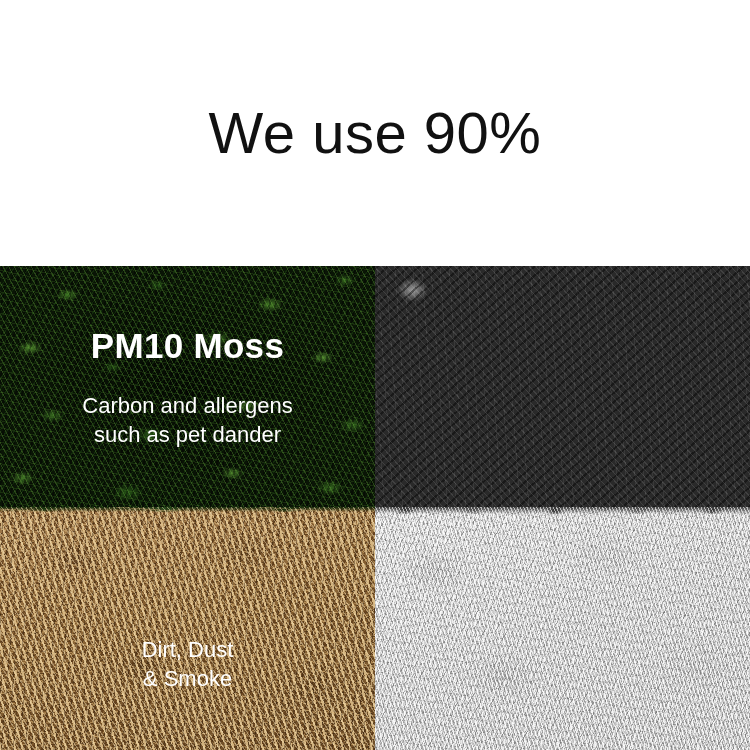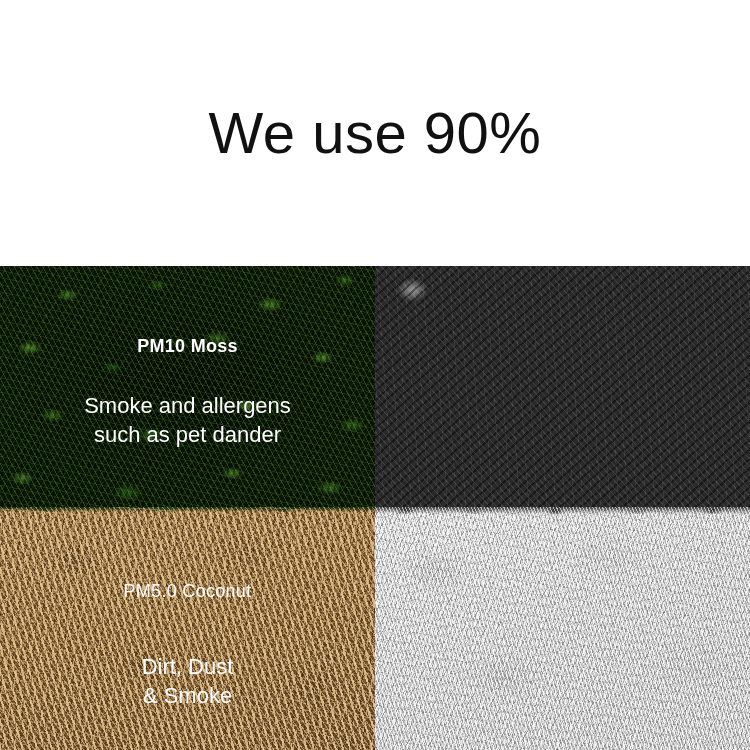--- a/index.html
+++ b/index.html
@@ -40,21 +40,21 @@
   }
   .tex{position:absolute;inset:0;}
   .cell .txtwrap{
     position:relative;z-index:4;
     display:flex;flex-direction:column;align-items:center;
     width:100%;
     text-align:center;
   }
   .cell .ctitle{
     color:#ffffff;
-    font-size:18px;
+    font-size:35px;
     line-height:34px;
     white-space:pre-line;
   }
   .cell .csub{
     color:#ffffff;
     font-size:22px;
     line-height:29px;
     font-weight:400;
     white-space:pre-line;
   }
@@ -213,35 +213,34 @@
   <div class="heading">
     <div class="line">We use 90%</div>
   </div>
 
   <div class="grid">
 
     <div class="cell" id="cell-moss">
       <div class="tex tex-moss"></div>
       <div class="txtwrap">
         <div class="ctitle">PM10 Moss</div>
-        <div class="csub">Smoke and allergens
+        <div class="csub">Carbon and allergens
 such as pet dander</div>
       </div>
     </div>
 
     <div class="cell" id="cell-carbon">
       <div class="tex tex-carbon"></div>
     </div>
 
     <div class="cell" id="cell-coconut">
       <div class="tex tex-coconut">
         <div class="topedge"></div>
       </div>
       <div class="txtwrap">
-        <div class="ctitle">PM5.0 Coconut</div>
         <div class="csub">Dirt, Dust
 &amp; Smoke</div>
       </div>
     </div>
 
     <div class="cell" id="cell-nano">
       <div class="tex tex-nano">
         <div class="topedge"></div>
       </div>
     </div>

